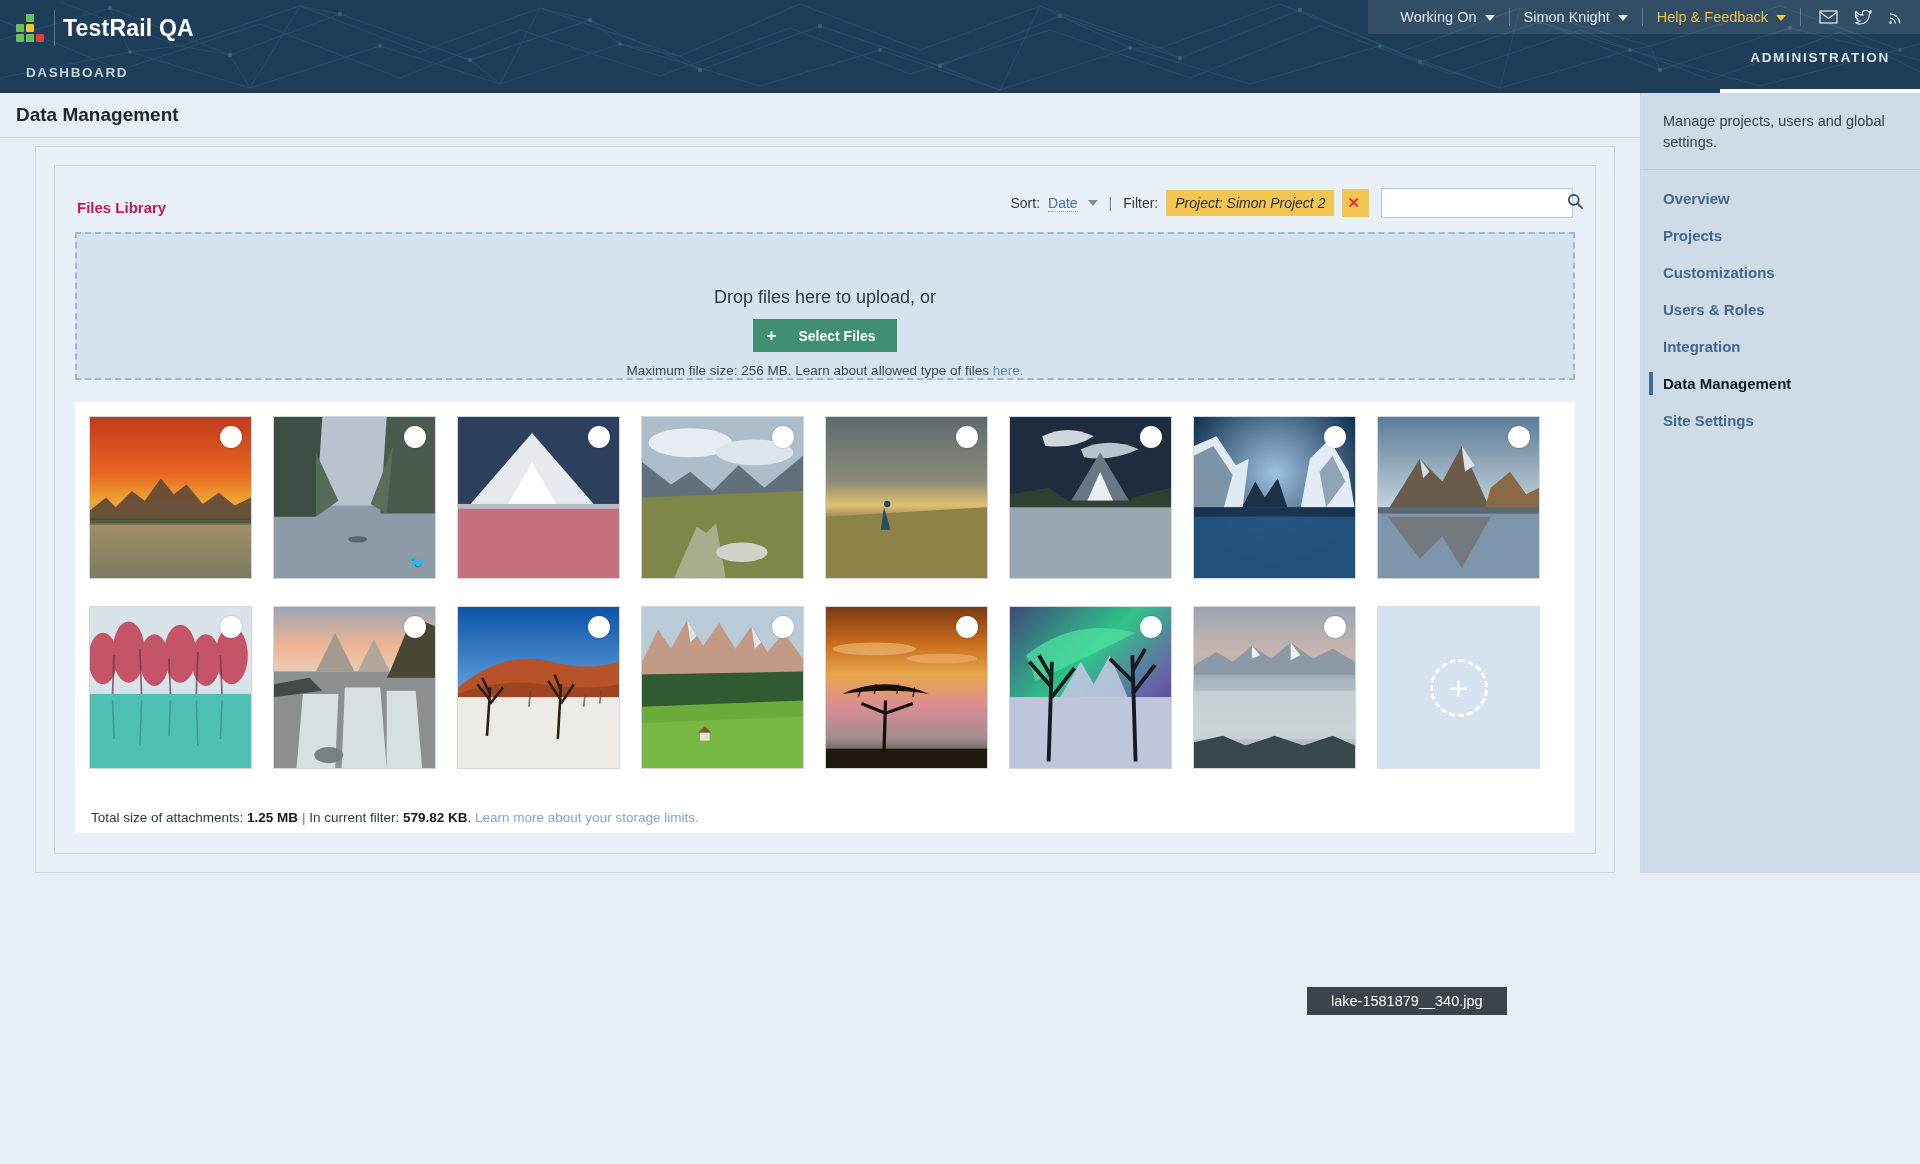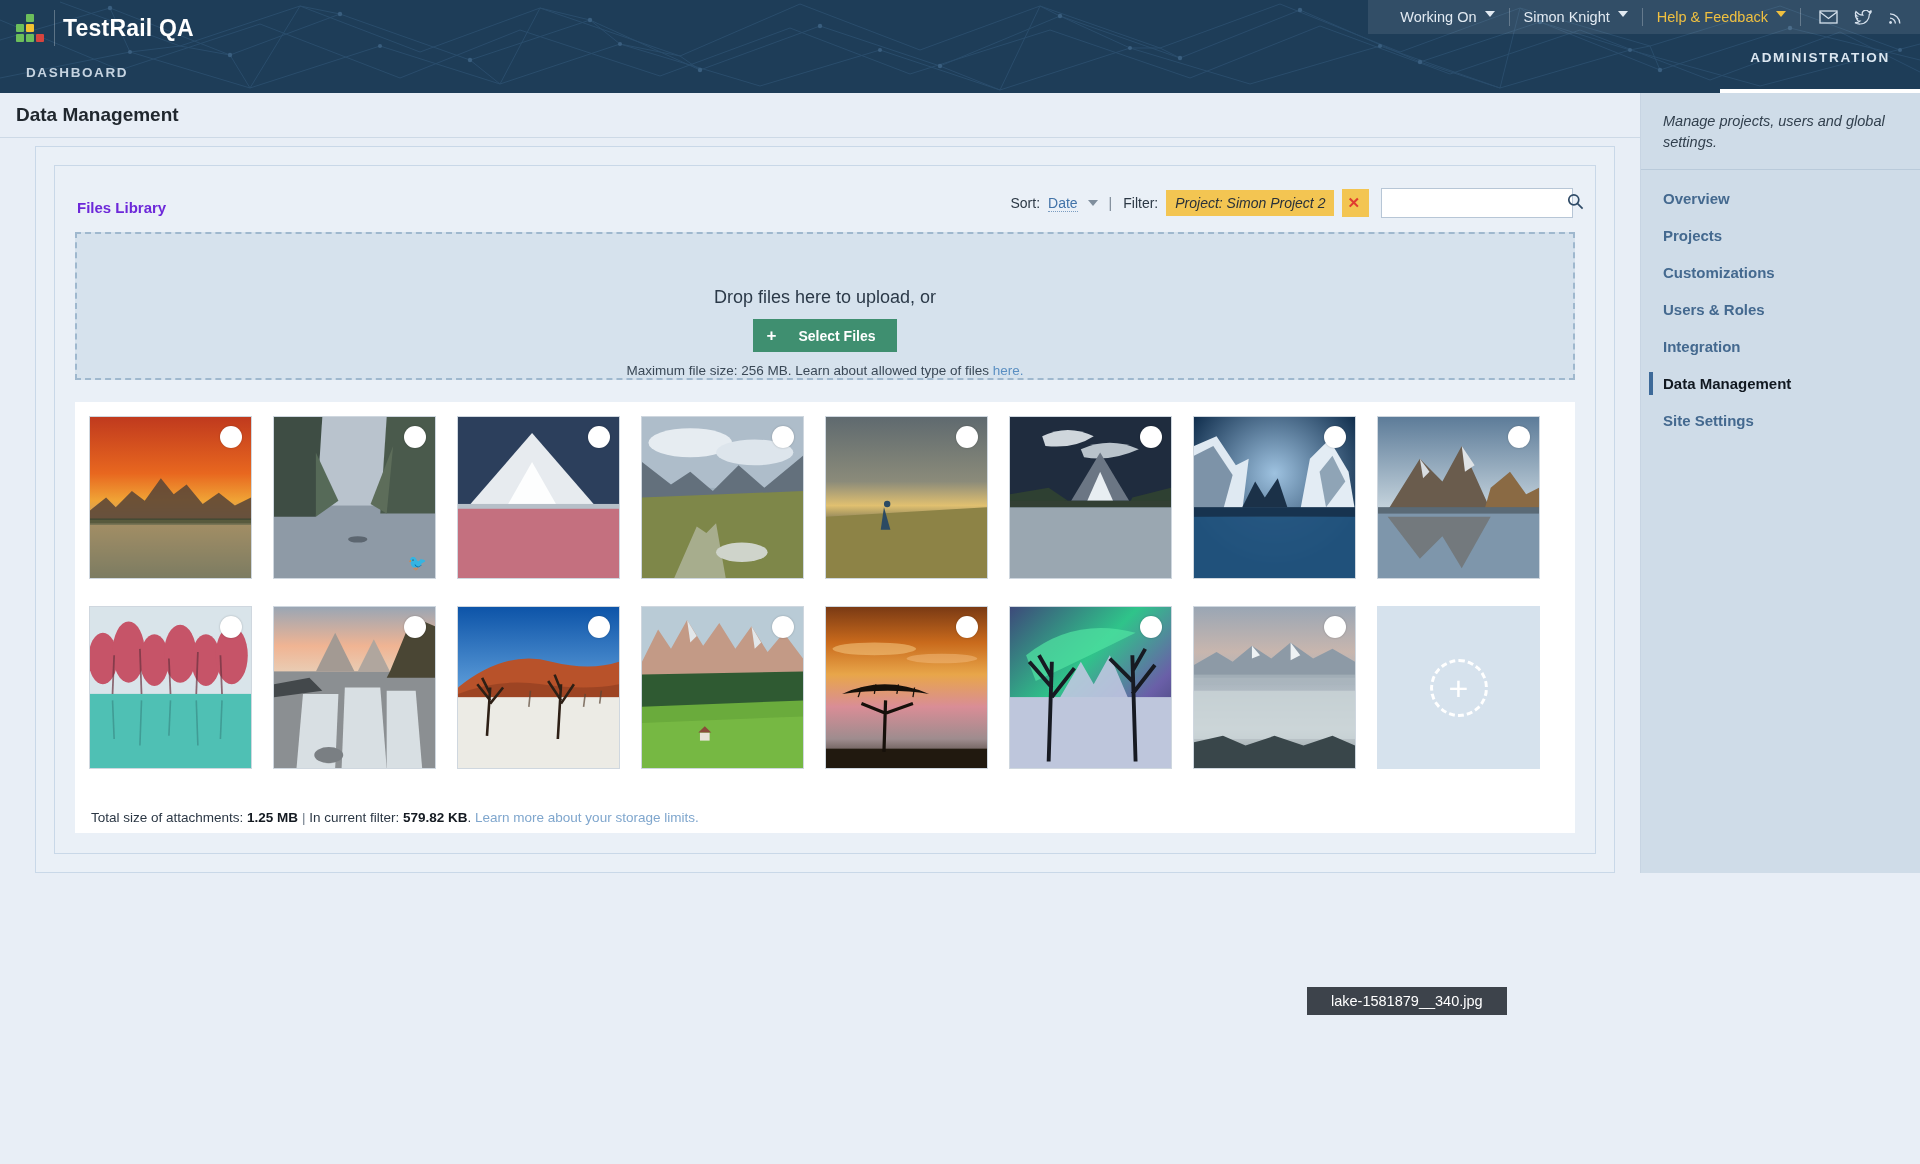--- a/index.html
+++ b/index.html
@@ -61,21 +61,21 @@
     height: 34px;
     display: flex; align-items: center;
     background: rgba(255,255,255,.09);
     padding: 0 16px 0 18px;
     gap: 0;
     z-index: 3;
   }
   .user-nav-item {
     color: #e2eaf2;
     font-size: 14.5px;
-    display: flex; align-items: flex-start; gap: 8px;
+    display: flex; align-items: center; gap: 8px;
     padding: 0 14px;
     white-space: nowrap;
     cursor: pointer;
   }
   .user-nav-item.accent { color: #f0c040; }
   .nav-sep { width: 1px; height: 18px; background: rgba(255,255,255,.25); }
   .caret {
     display: inline-block;
     width: 0; height: 0;
     border-left: 5px solid transparent;
@@ -158,21 +158,21 @@
     background: #eaf0f7;
     height: 100%;
     padding: 18px 20px 20px 20px;
     display: flex; flex-direction: column;
   }
 
   .library-head {
     display: flex; align-items: center; justify-content: space-between;
     padding: 4px 2px 14px 2px;
   }
-  .library-title { font-size: 15px; font-weight: bold; color: #6d28d9; margin-top: 8px; }
+  .library-title { font-size: 15px; font-weight: bold; color: #be185d; margin-top: 8px; }
 
   .library-tools {
     display: flex; align-items: center; gap: 8px;
     font-size: 14px; color: #2c3845;
   }
   .sort-label { color: #2c3845; }
   .sort-value {
     color: #4273a8;
     border-bottom: 1px dotted #7a9cc0;
     cursor: pointer;
@@ -324,21 +324,20 @@
     width: 279px;
     background: #cfdce8;
     padding-top: 14px;
   }
   .sidebar-desc {
     font-size: 14.5px;
     color: #32404e;
     line-height: 1.45;
     padding: 4px 22px 16px 22px;
     border-bottom: 1px solid #b9cada;
-    font-style: italic;
   }
   .sidebar-list { padding-top: 10px; }
   .sidebar-item {
     position: relative;
     font-size: 15px;
     color: #44698f;
     padding: 10px 22px;
     cursor: pointer;
     font-weight: 600;
   }

